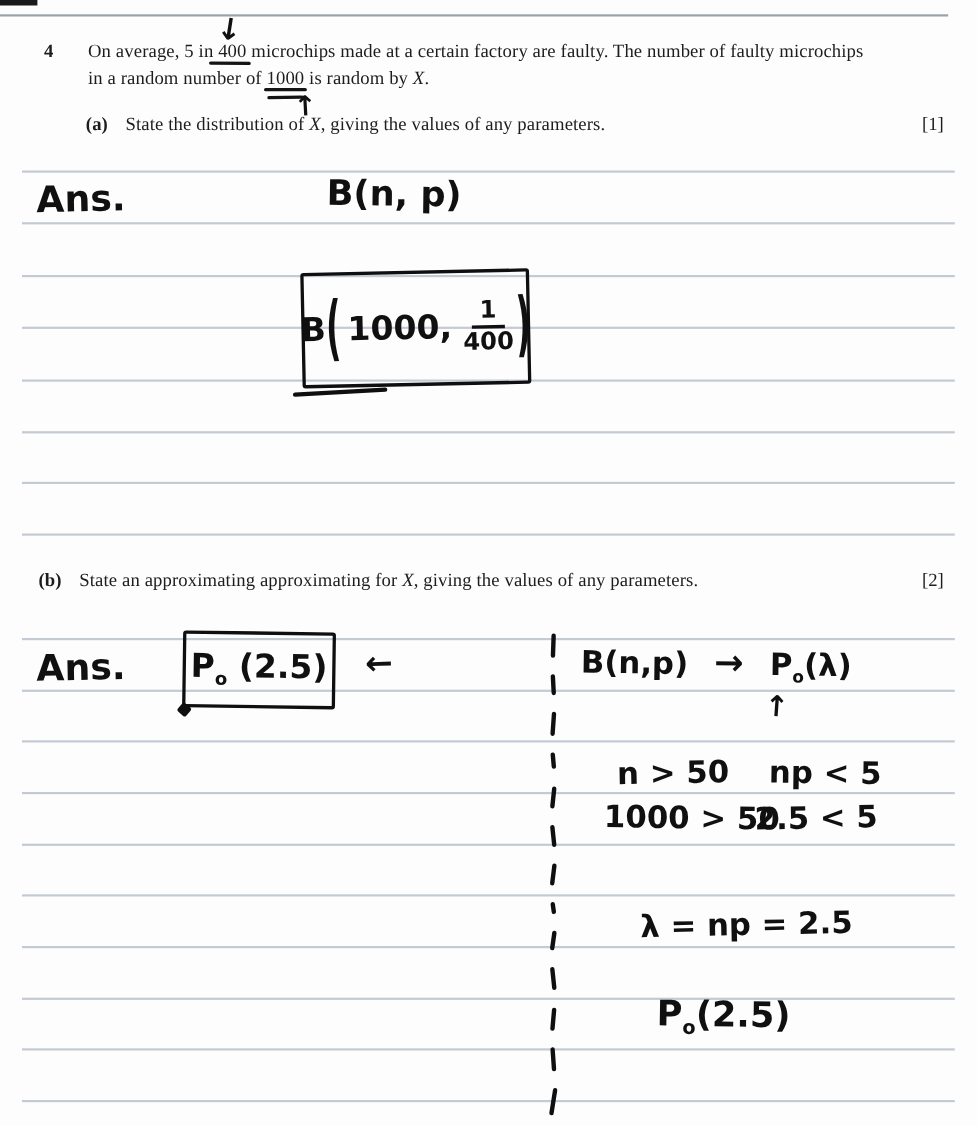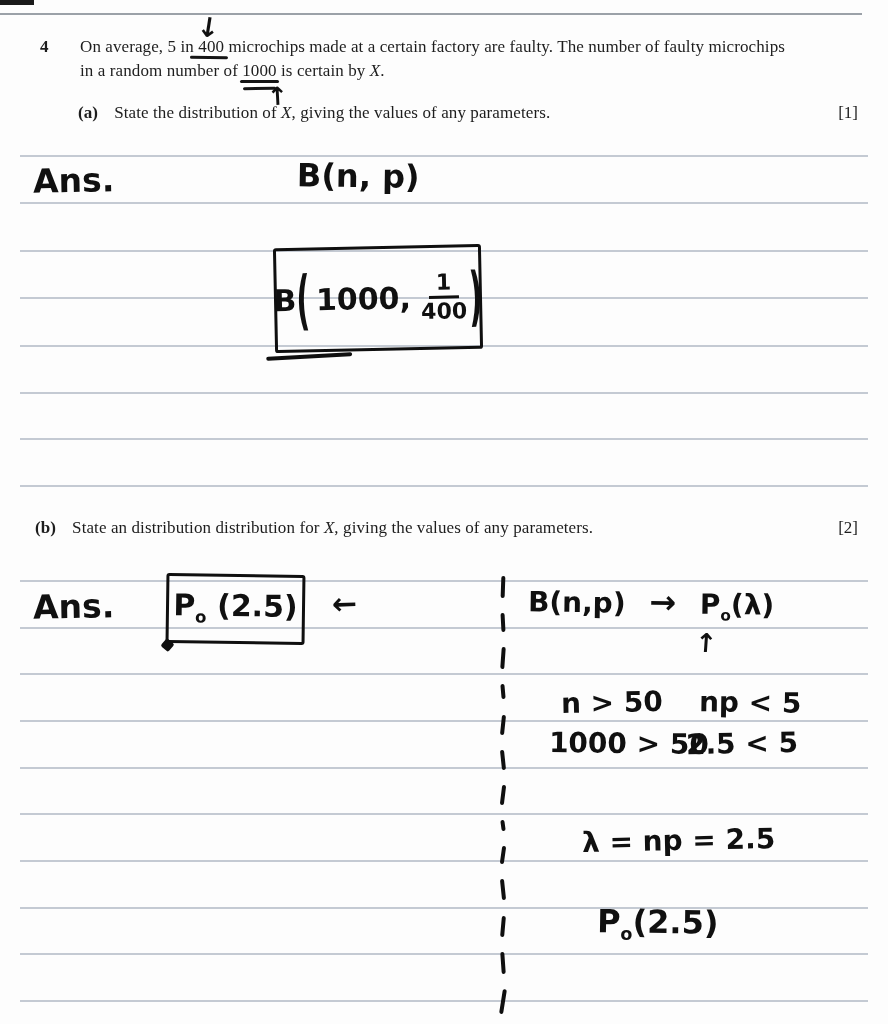--- a/index.html
+++ b/index.html
@@ -86,21 +86,21 @@
 <div class="rule" style="top:953px"></div>
 <div class="rule" style="top:1000px"></div>
 
 <div class="print qnum" style="left:40px;top:37px">4</div>
 
 <div class="print" style="left:80px;top:37px">
   <span>On average, 5 </span><span class="u1">in 400</span><span> microchips made at a certain factory are faulty.  The number of faulty microchips</span>
 </div>
 
 <div class="print" style="left:80px;top:61px">
-  <span>in a random number of </span><span class="u2">1000</span><span> is certain by </span><span class="pvar">X</span><span>.</span>
+  <span>in a random number of </span><span class="u2">1000</span><span> is random by </span><span class="pvar">X</span><span>.</span>
 </div>
 
 <span class="arrow" style="left:197px;top:12px;font-size:27px;transform:rotate(9deg)">↓</span>
 <span class="arrow" style="left:267px;top:82px;font-size:25px;transform:rotate(-3deg)">↑</span>
 
 <div class="print" style="left:78px;top:103px">
   <span class="plabel">(a)</span><span>State the distribution of </span><span class="pvar">X</span><span>, giving the values of any parameters.</span>
 </div>
 <span class="marks" style="top:103px">[1]</span>
 
@@ -116,21 +116,21 @@
       <span class="frac">
         <span class="num">1</span>
         <span class="den">400</span>
       </span>
       <span class="bigparen">)</span>
   </span>
   <span class="tail" style="left:-12px;bottom:-9px;width:86px;height:4px;transform:rotate(-2deg)"></span>
 </div>
 
 <div class="print" style="left:35px;top:518px">
-  <span class="plabel">(b)</span><span>State an distribution distribution for </span><span class="pvar">X</span><span>, giving the values of any parameters.</span>
+  <span class="plabel">(b)</span><span>State an approximating approximating for </span><span class="pvar">X</span><span>, giving the values of any parameters.</span>
 </div>
 <span class="marks" style="top:518px">[2]</span>
 
 <div class="hw r-a" style="left:33px;top:590px;font-size:33px">Ans.</div>
 
 <div class="hwbox r-b" style="left:166px;top:574px;width:133px;height:64px">
   <span class="hw" style="position:static;font-size:30px">
     <span>P</span><sub>o</sub><span> (2.5)</span>
   </span>
   <span class="tail" style="left:-6px;bottom:-10px;width:10px;height:10px;transform:rotate(40deg)"></span>

